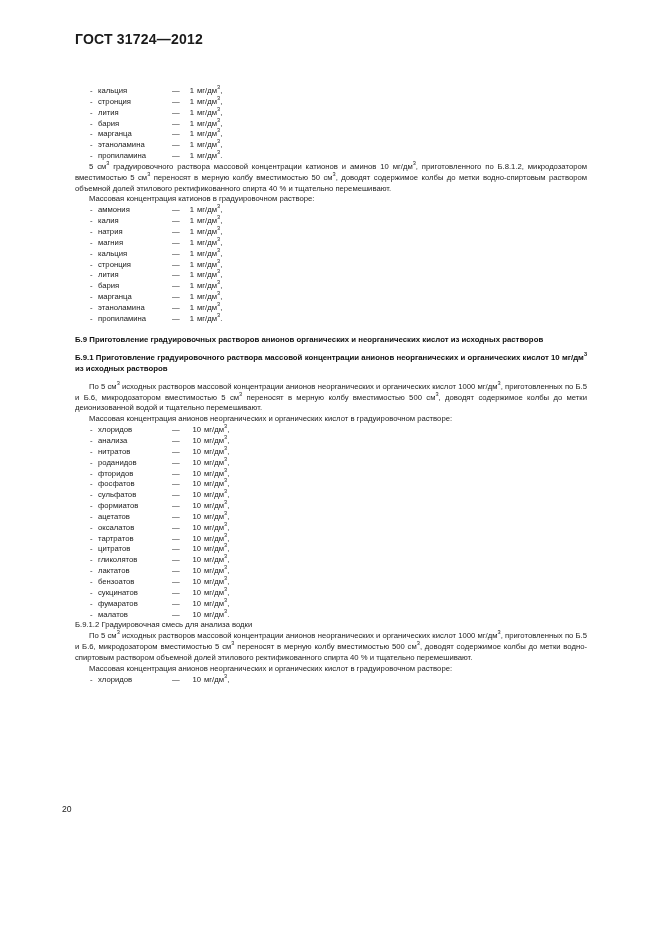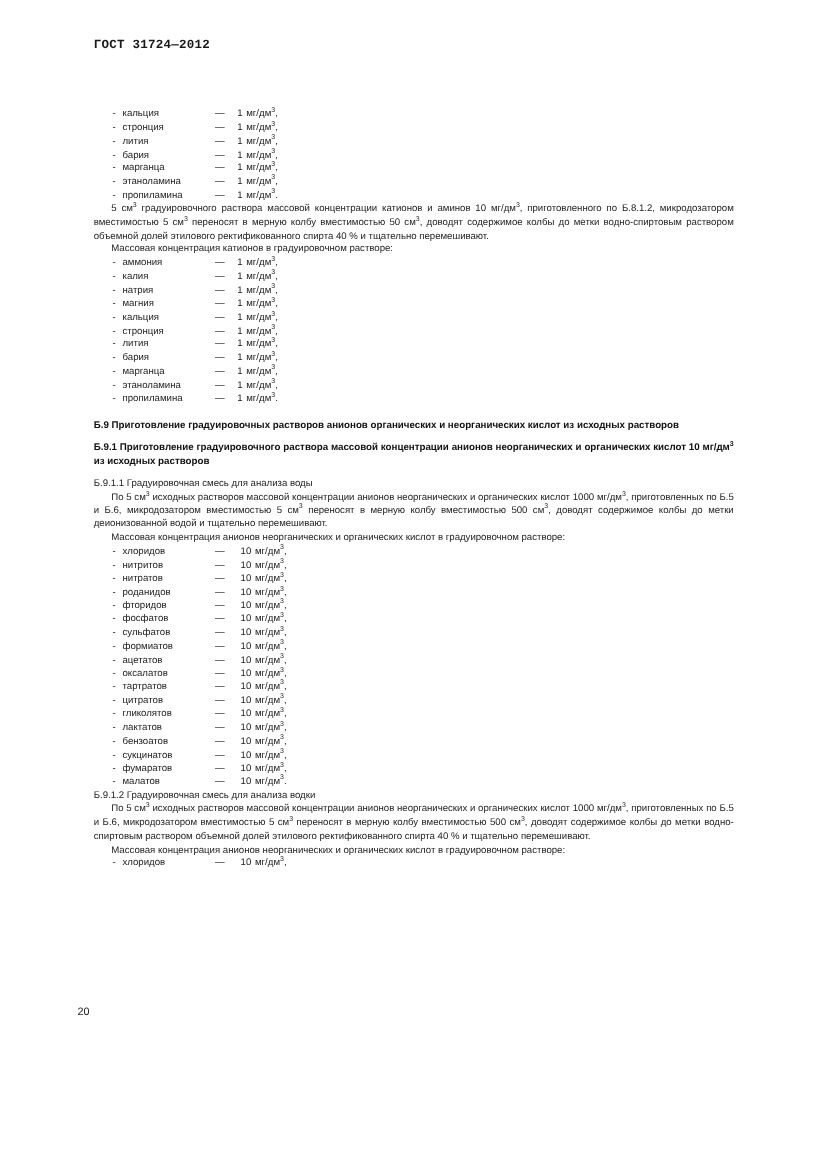--- a/index.html
+++ b/index.html
@@ -19,24 +19,23 @@
     position: absolute;
     left: 0; top: 0;
     width: 661px;
     height: 935px;
     overflow: hidden;
   }
   .header {
     position: absolute;
     left: 75px;
     top: 31px;
-    font-size: 10px;
+    font-size: 14px;
     font-weight: bold;
     letter-spacing: 0.2px;
-    font-family: Liberation Mono, monospace;
   }
   .content {
     position: absolute;
     left: 75px;
     top: 86px;
     width: 512px;
   }
   .para {
     font-size: 7.7px;
     line-height: 10.85px;
@@ -157,29 +156,28 @@
     <div class="spacer-lg"></div>
 
     <p class="heading">Б.9 Приготовление градуировочных растворов анионов органических и неорганических кислот из исходных растворов</p>
 
     <div class="spacer-md"></div>
 
     <p class="heading"><span>Б.9.1 Приготовление градуировочного раствора массовой концентрации анионов неорганических и органических кислот 10 мг/дм</span><sup>3</sup><span> из исходных растворов</span></p>
 
     <div class="spacer-md"></div>
 
-    <p class="para noindent">Б.9.1.1 Градуировочная смесь для анализа воды</p>
 
     <p class="para first-indent"><span>По 5 см</span><sup>3</sup><span> исходных растворов массовой концентрации анионов неорганических и органических кислот 1000 мг/дм</span><sup>3</sup><span>, приготовленных по Б.5 и Б.6, микродозатором вместимостью 5 см</span><sup>3</sup><span> переносят в мерную колбу вместимостью 500 см</span><sup>3</sup><span>, доводят содержимое колбы до метки деионизованной водой и тщательно перемешивают.</span></p>
 
     <p class="para first-indent">Массовая концентрация анионов неорганических и органических кислот в градуировочном растворе:</p>
 
     <ul class="itemlist list-c" id="list-anions">
         <li><span class="it-dash">-</span><span class="it-name">хлоридов</span><span class="it-sep">—</span><span class="it-val">10</span><span class="it-unit">мг/дм</span><sup>3</sup><span>,</span></li>
-        <li><span class="it-dash">-</span><span class="it-name">нитритов</span><span class="it-sep">—</span><span class="it-val">10</span><span class="it-unit">мг/дм</span><sup>3</sup><span>,</span></li>
+        <li><span class="it-dash">-</span><span class="it-name">анализа</span><span class="it-sep">—</span><span class="it-val">10</span><span class="it-unit">мг/дм</span><sup>3</sup><span>,</span></li>
         <li><span class="it-dash">-</span><span class="it-name">нитратов</span><span class="it-sep">—</span><span class="it-val">10</span><span class="it-unit">мг/дм</span><sup>3</sup><span>,</span></li>
         <li><span class="it-dash">-</span><span class="it-name">роданидов</span><span class="it-sep">—</span><span class="it-val">10</span><span class="it-unit">мг/дм</span><sup>3</sup><span>,</span></li>
         <li><span class="it-dash">-</span><span class="it-name">фторидов</span><span class="it-sep">—</span><span class="it-val">10</span><span class="it-unit">мг/дм</span><sup>3</sup><span>,</span></li>
         <li><span class="it-dash">-</span><span class="it-name">фосфатов</span><span class="it-sep">—</span><span class="it-val">10</span><span class="it-unit">мг/дм</span><sup>3</sup><span>,</span></li>
         <li><span class="it-dash">-</span><span class="it-name">сульфатов</span><span class="it-sep">—</span><span class="it-val">10</span><span class="it-unit">мг/дм</span><sup>3</sup><span>,</span></li>
         <li><span class="it-dash">-</span><span class="it-name">формиатов</span><span class="it-sep">—</span><span class="it-val">10</span><span class="it-unit">мг/дм</span><sup>3</sup><span>,</span></li>
         <li><span class="it-dash">-</span><span class="it-name">ацетатов</span><span class="it-sep">—</span><span class="it-val">10</span><span class="it-unit">мг/дм</span><sup>3</sup><span>,</span></li>
         <li><span class="it-dash">-</span><span class="it-name">оксалатов</span><span class="it-sep">—</span><span class="it-val">10</span><span class="it-unit">мг/дм</span><sup>3</sup><span>,</span></li>
         <li><span class="it-dash">-</span><span class="it-name">тартратов</span><span class="it-sep">—</span><span class="it-val">10</span><span class="it-unit">мг/дм</span><sup>3</sup><span>,</span></li>
         <li><span class="it-dash">-</span><span class="it-name">цитратов</span><span class="it-sep">—</span><span class="it-val">10</span><span class="it-unit">мг/дм</span><sup>3</sup><span>,</span></li>

